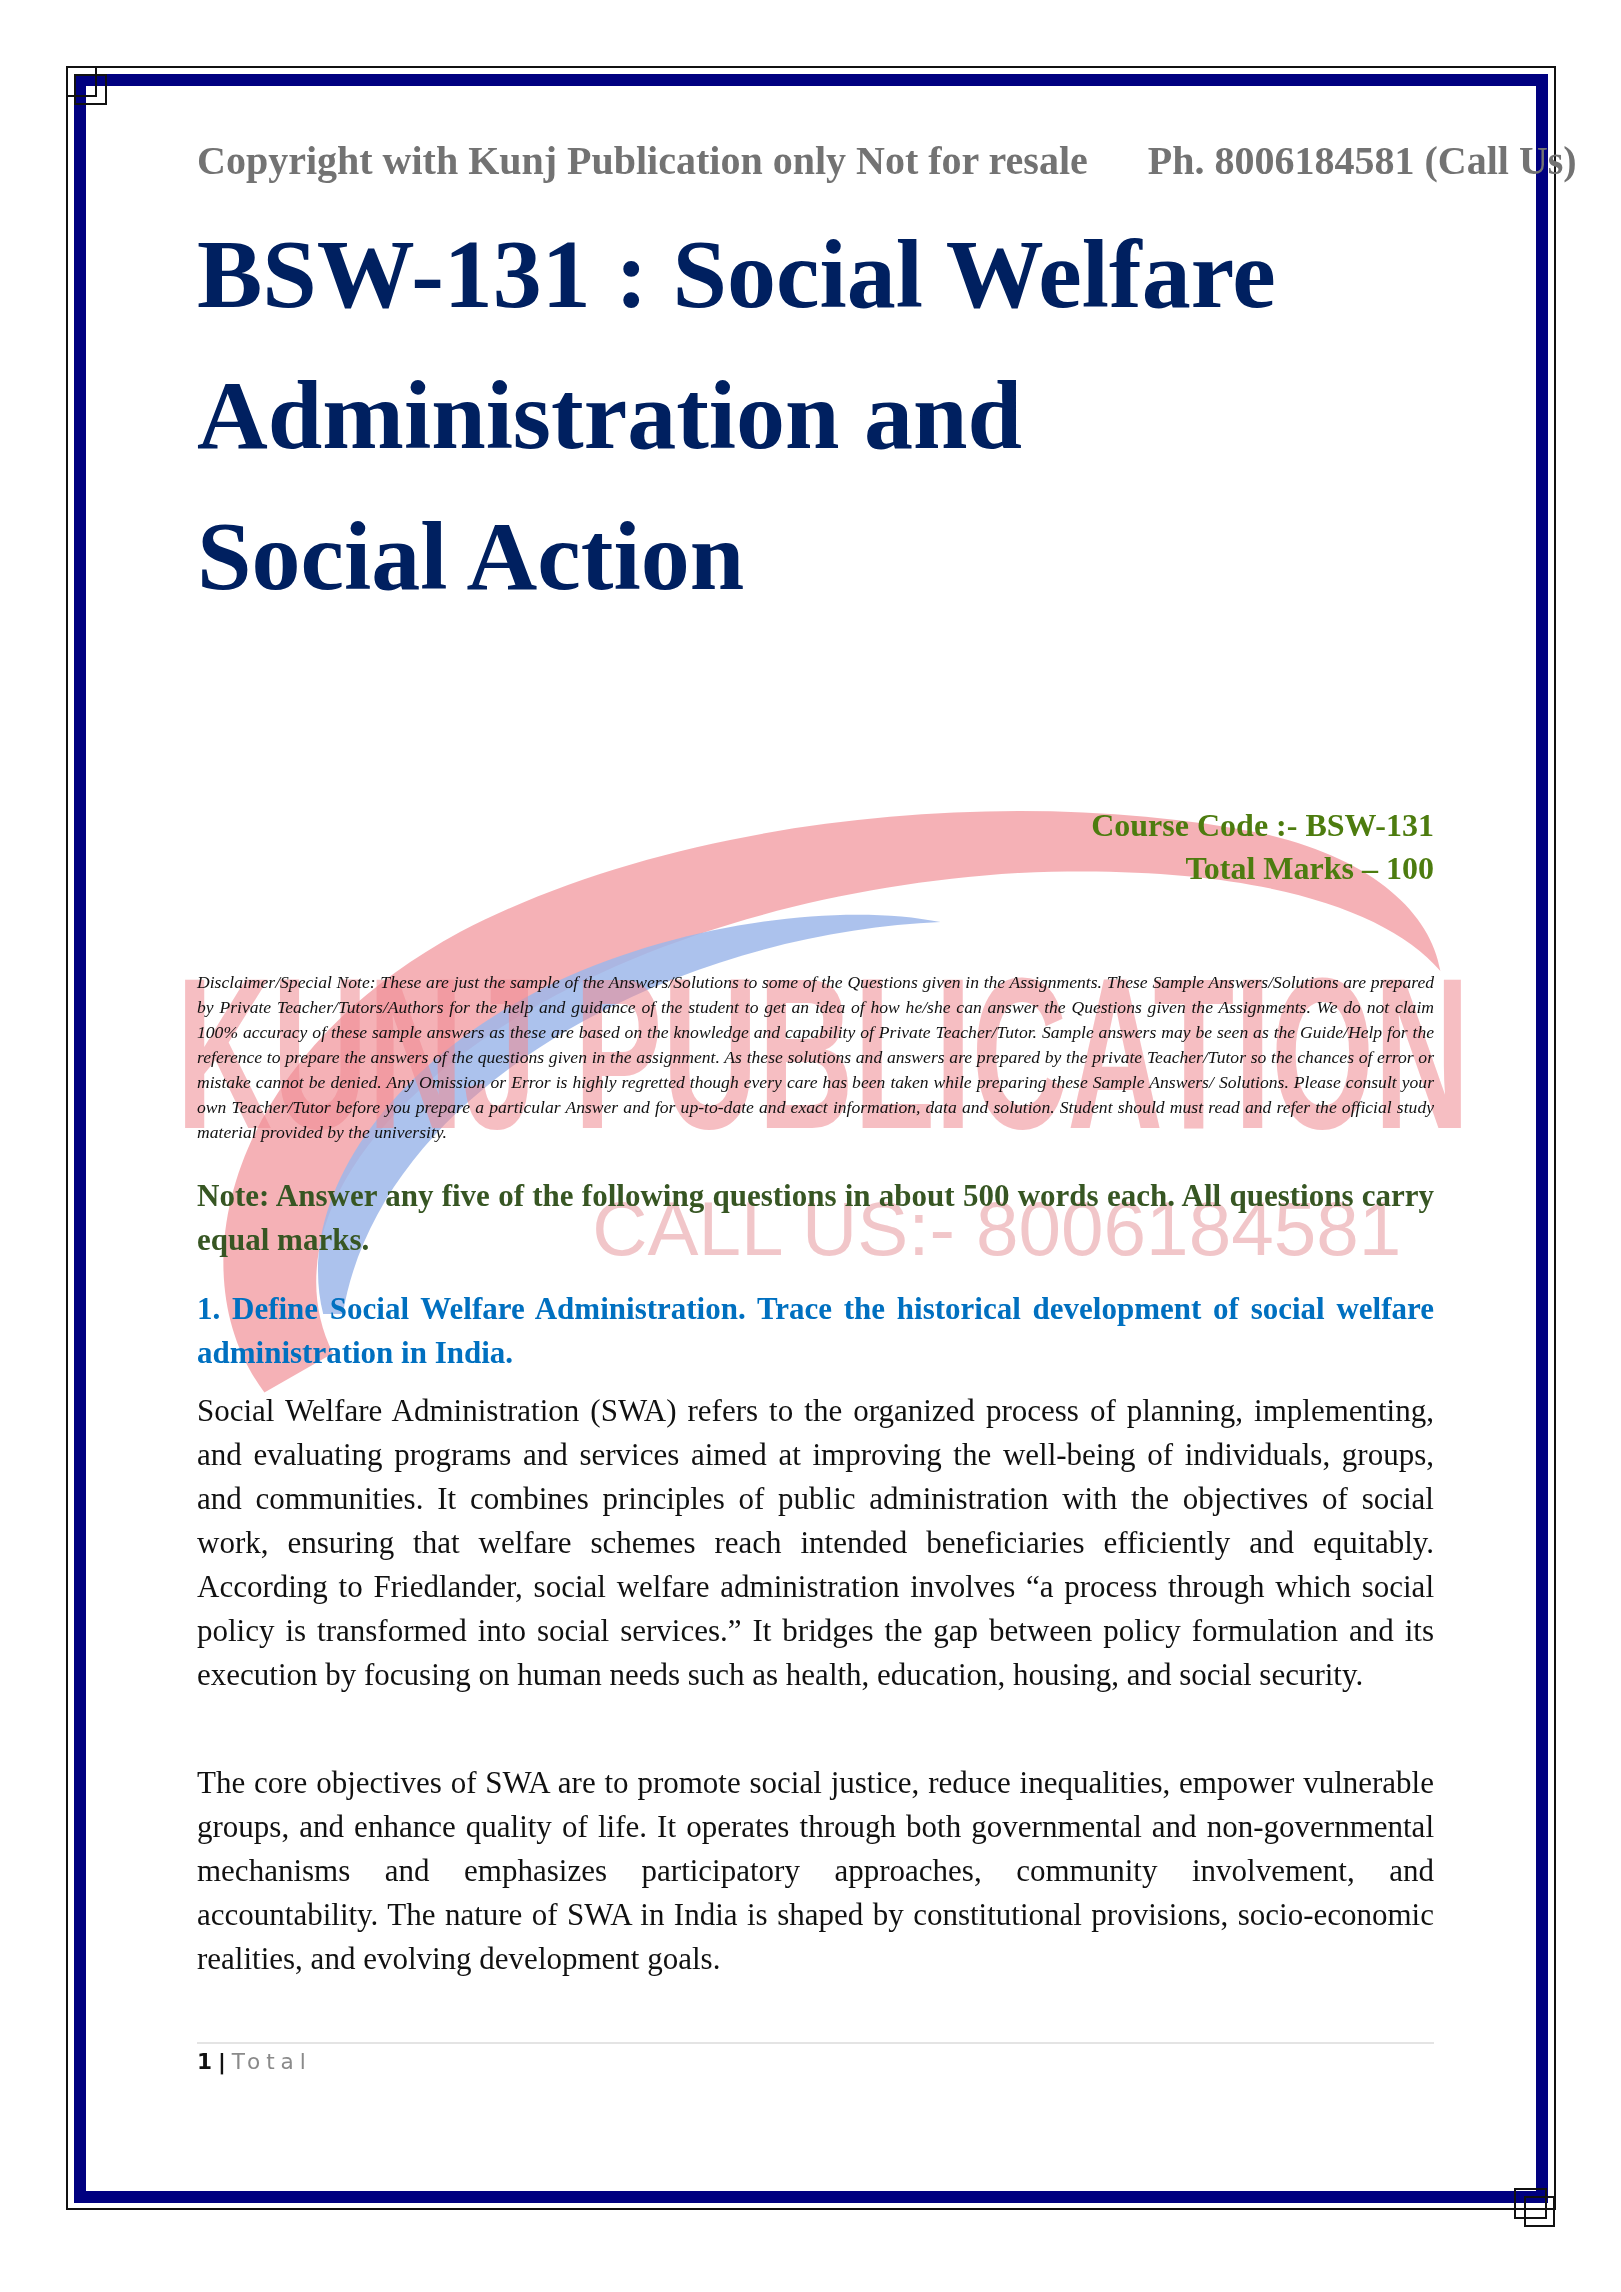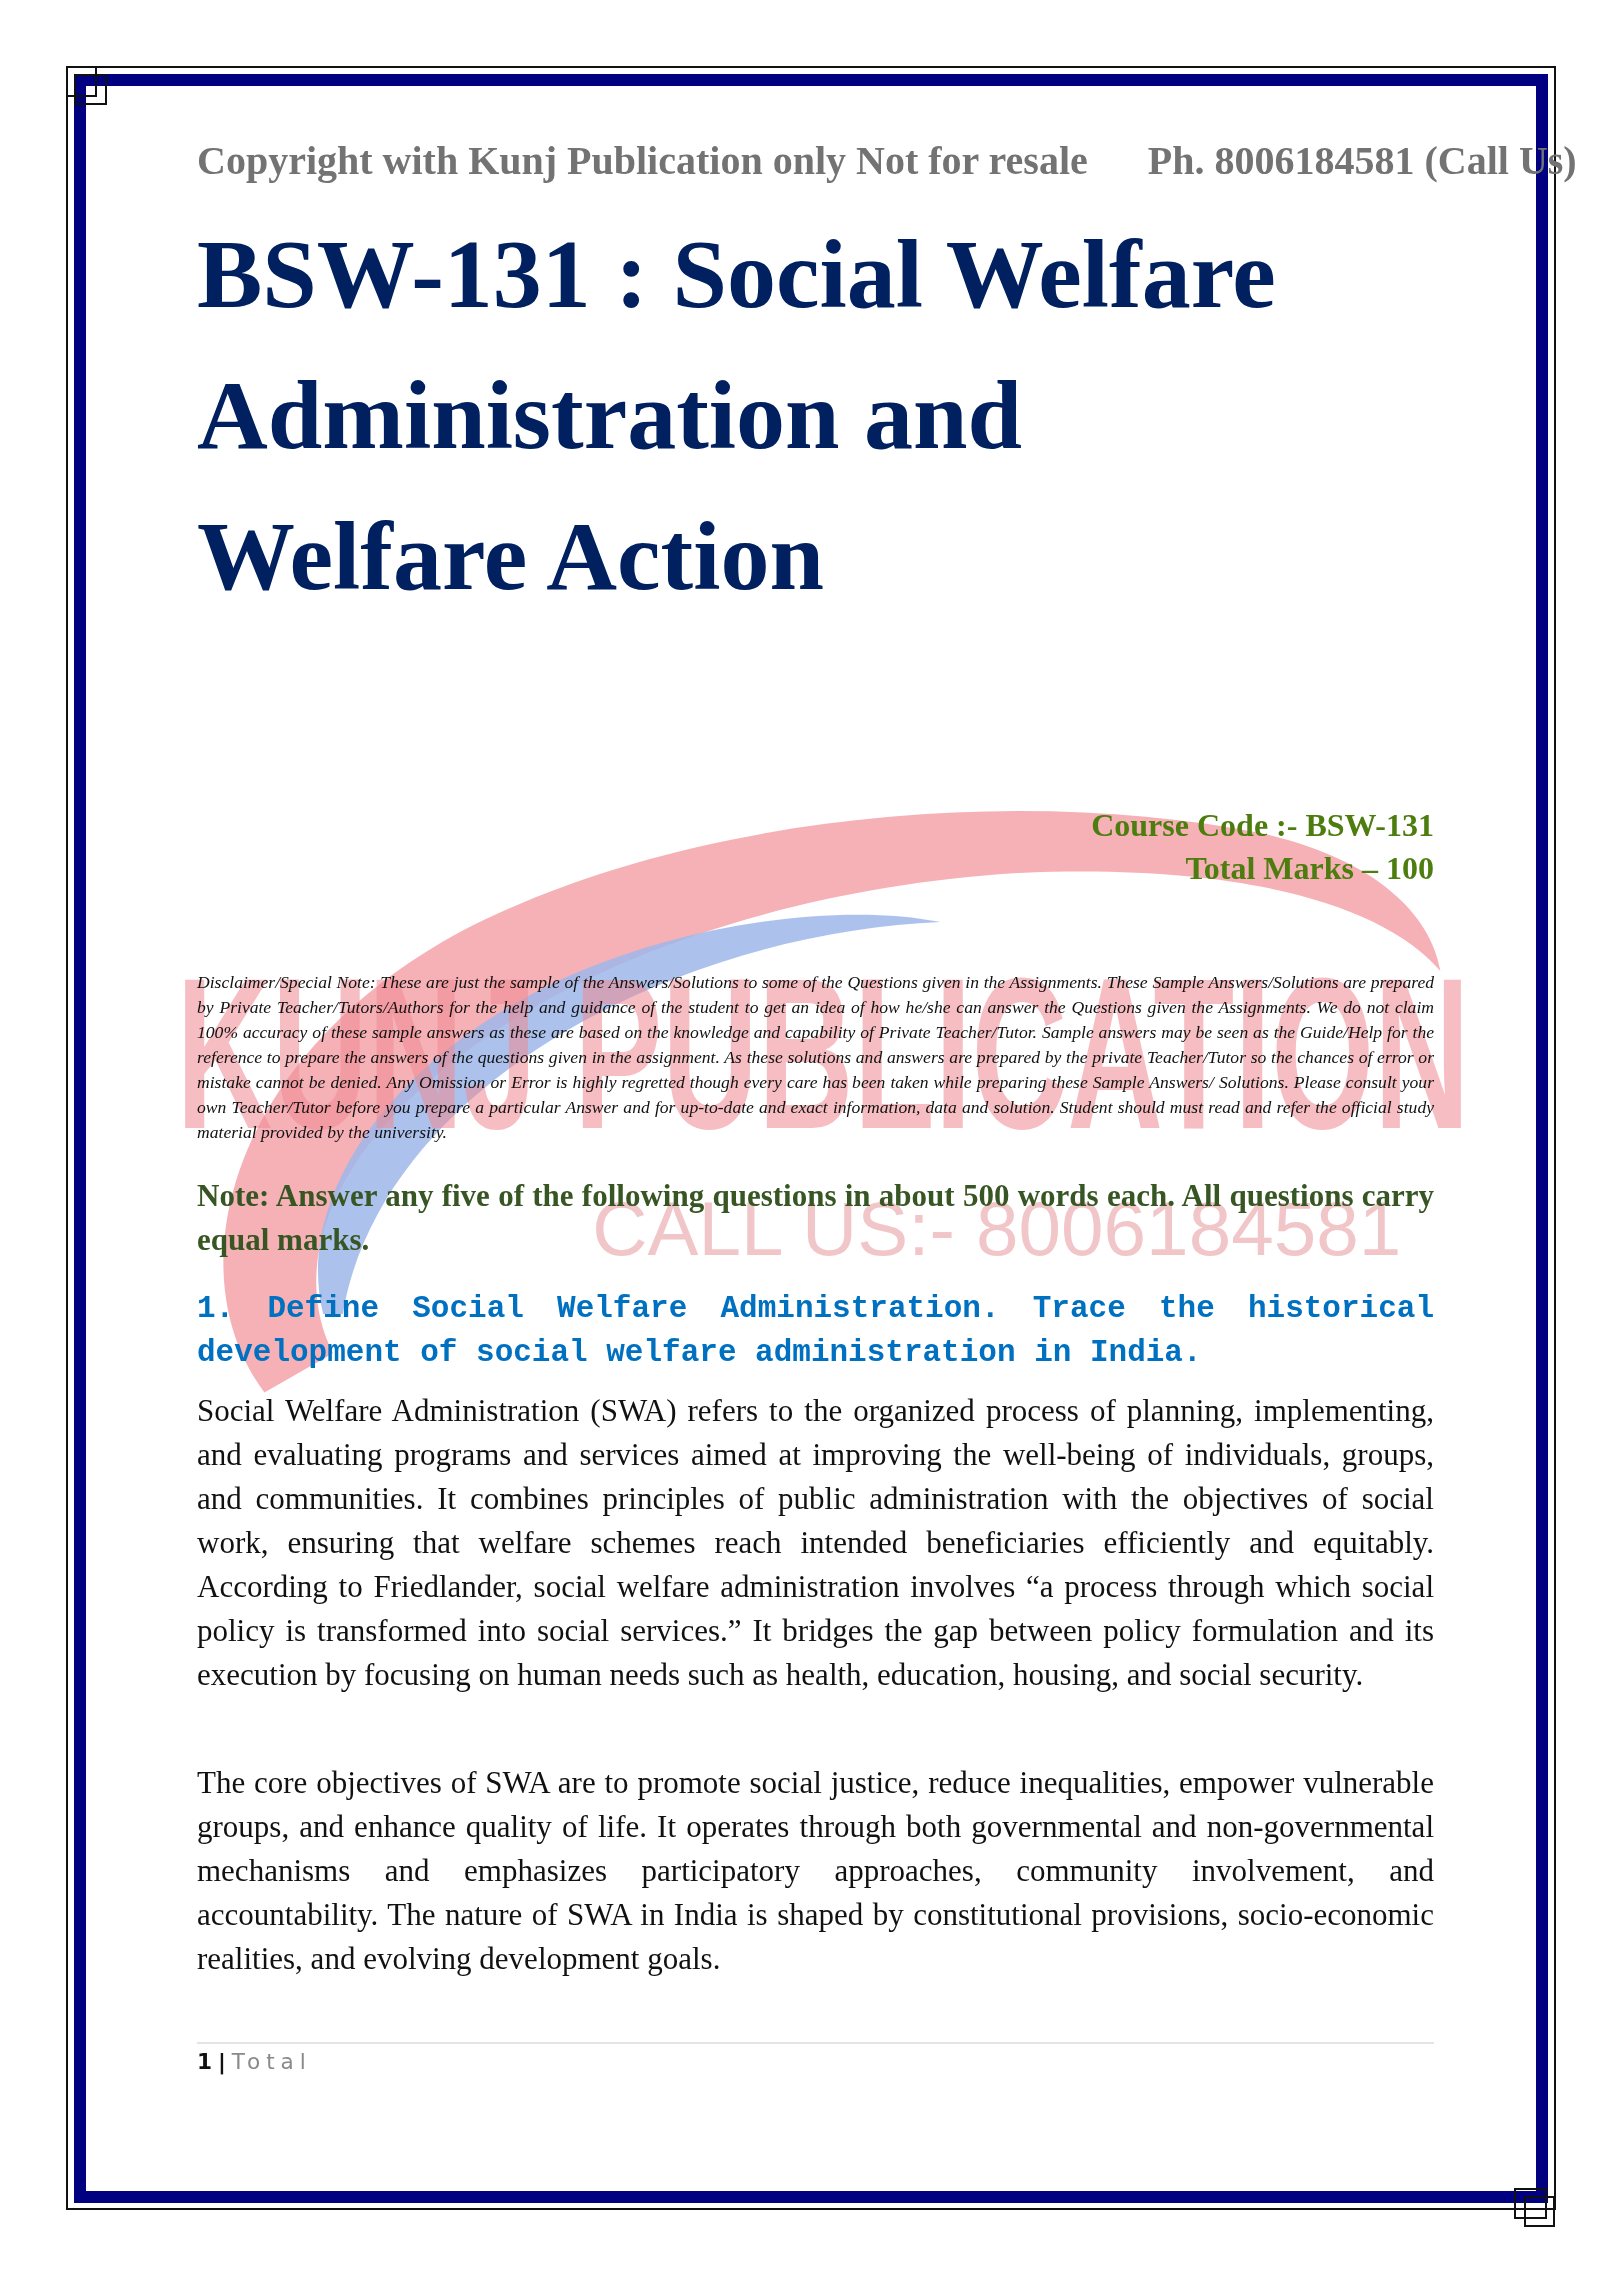--- a/index.html
+++ b/index.html
@@ -47,21 +47,21 @@
       position: absolute; top: 970px; left: 0; width: 1237px;
       font-style: italic; font-size: 17.6px; line-height: 25px; text-align: justify; color: #111;
       margin: 0;
     }
     .note {
       position: absolute; top: 1174px; left: 0; width: 1237px;
       color: #375623; font-weight: bold; font-size: 31px; line-height: 44px; text-align: justify; margin: 0;
     }
     .question {
       position: absolute; top: 1287px; left: 0; width: 1237px;
-      color: #0070c0; font-weight: bold; font-size: 31px; line-height: 44px; text-align: justify; margin: 0; font-family: Liberation Mono, monospace;
+      color: #0070c0; font-weight: bold; font-size: 31px; line-height: 44px; text-align: justify; margin: 0;
     }
     .para {
       position: absolute; left: 0; width: 1237px;
       color: #111; font-size: 31px; line-height: 44px; text-align: justify; margin: 0;
     }
     .para.p1 { top: 1389px; }
     .para.p2 { top: 1761px; }
     .footer-rule {
       position: absolute; top: 2042px; left: 0; width: 1237px; height: 2px; background: #e4e4e4;
     }
@@ -90,21 +90,21 @@
   <text x="700" y="370" text-anchor="middle" font-family="Liberation Sans, sans-serif" font-weight="bold" font-size="220" fill="#f08a92" opacity="0.55" textLength="1320" lengthAdjust="spacingAndGlyphs">KUNJ PUBLICATION</text>
   <text x="1290" y="500" text-anchor="end" font-family="Liberation Sans, sans-serif" font-size="78" fill="#e9a1a6" opacity="0.6">CALL US:- 8006184581</text>
 </svg>
 
 <div class="content">
   <div class="copyright">Copyright with Kunj Publication only Not for resale      Ph. 8006184581 (Call Us)</div>
 
   <h1 class="title">
     <div>BSW-131 : Social Welfare</div>
     <div>Administration and</div>
-    <div>Welfare Action</div>
+    <div>Social Action</div>
   </h1>
 
   <div class="course-info">
     <div>Course Code :- BSW-131</div>
     <div>Total Marks – 100</div>
   </div>
 
   <p class="disclaimer">Disclaimer/Special Note: These are just the sample of the Answers/Solutions to some of the Questions given in the Assignments. These Sample Answers/Solutions are prepared by Private Teacher/Tutors/Authors for the help and guidance of the student to get an idea of how he/she can answer the Questions given the Assignments. We do not claim 100% accuracy of these sample answers as these are based on the knowledge and capability of Private Teacher/Tutor. Sample answers may be seen as the Guide/Help for the reference to prepare the answers of the questions given in the assignment. As these solutions and answers are prepared by the private Teacher/Tutor so the chances of error or mistake cannot be denied. Any Omission or Error is highly regretted though every care has been taken while preparing these Sample Answers/ Solutions. Please consult your own Teacher/Tutor before you prepare a particular Answer and for up-to-date and exact information, data and solution. Student should must read and refer the official study material provided by the university.</p>
 
   <p class="note">Note:  Answer any  five  of the following questions in about  500 words  each. All questions carry  equal marks.</p>

